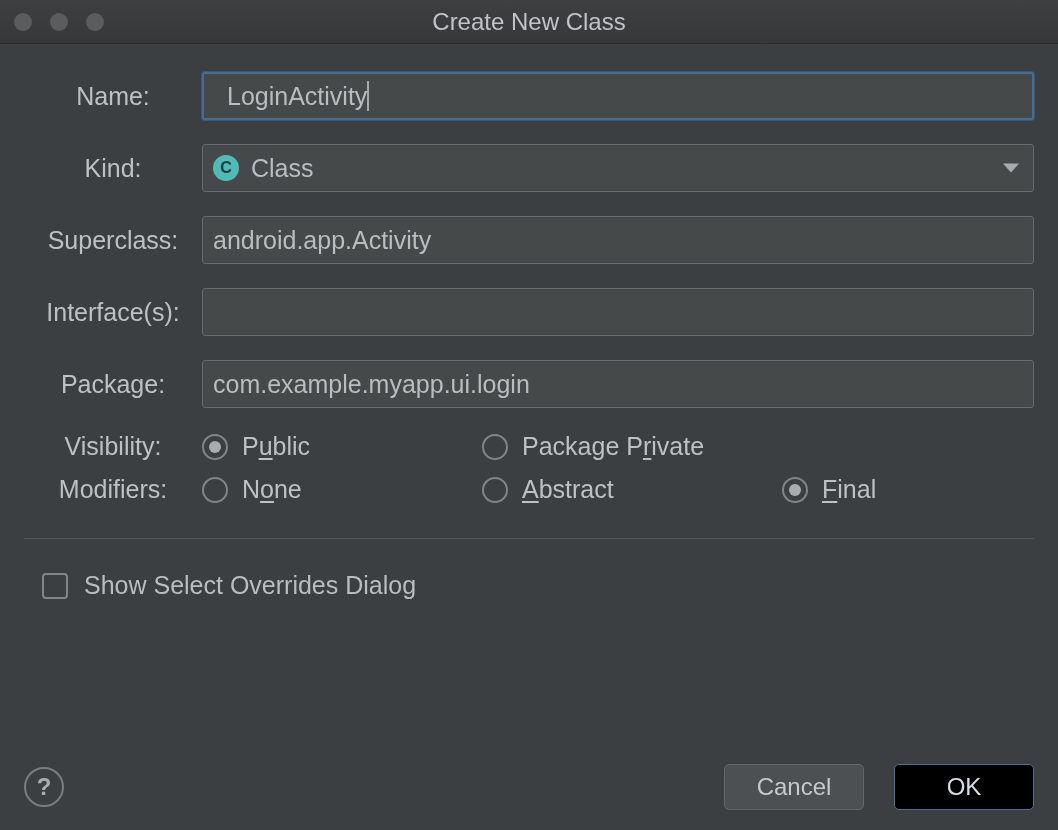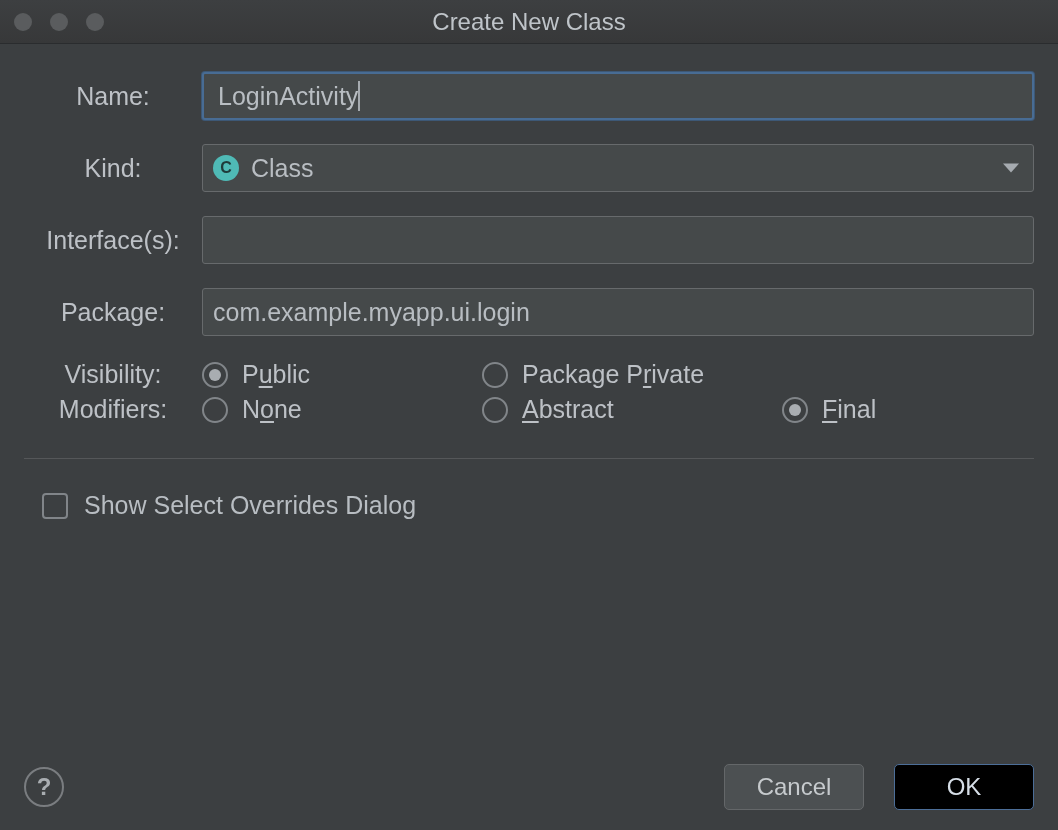--- a/index.html
+++ b/index.html
@@ -53,21 +53,21 @@
     color: #b8bdc2;
     font-size: 25px;
     padding: 0 10px;
     line-height: 46px;
     display: flex;
     align-items: center;
   }
   .text-input.focused {
     border: 2px solid #486c94;
     box-shadow: 0 0 0 1px #3d5876;
-    padding: 0 14px;
+    padding: 0 23px;
   }
   .caret {
     display: inline-block; width: 2px; height: 30px;
     background: #a6abb0; vertical-align: middle; margin-left: 0;
   }
   .combo {
     width: 100%; height: 48px;
     background: #45494a;
     border: 1px solid #676a6c;
     border-radius: 3px;
@@ -168,40 +168,48 @@
     <div class="label-col">Kind:</div>
     <div class="field-col">
       <div class="combo">
         <div class="kind-badge">C</div>
         <div class="combo-text">Class</div>
         <div class="chevron"></div>
       </div>
     </div>
   </div>
 
+  <div class="row">
+    <div class="label-col">Superclass:</div>
+    <div class="field-col">
+      <div class="text-input">
+        <span>android.app.Activity</span>
+      </div>
+    </div>
+  </div>
 
   <div class="row">
     <div class="label-col">Interface(s):</div>
     <div class="field-col">
       <div class="text-input">
         <span></span>
       </div>
     </div>
   </div>
 
   <div class="row">
     <div class="label-col">Package:</div>
     <div class="field-col">
       <div class="text-input">
         <span>com.example.myapp.ui.login</span>
       </div>
     </div>
   </div>
 
-  <div class="row" style="margin-bottom:6px">
+  <div class="row" style="margin-bottom:14px">
     <div class="label-col">Visibility:</div>
     <div class="radio-group">
       <div class="radio-slot slot1">
         <div class="radio checked"></div>
         <span class="radio-label"><span>P</span><span class="mnemonic">u</span><span>blic</span></span>
       </div>
       <div class="radio-slot slot2">
         <div class="radio"></div>
         <span class="radio-label"><span>Package P</span><span class="mnemonic">r</span><span>ivate</span></span>
       </div>

